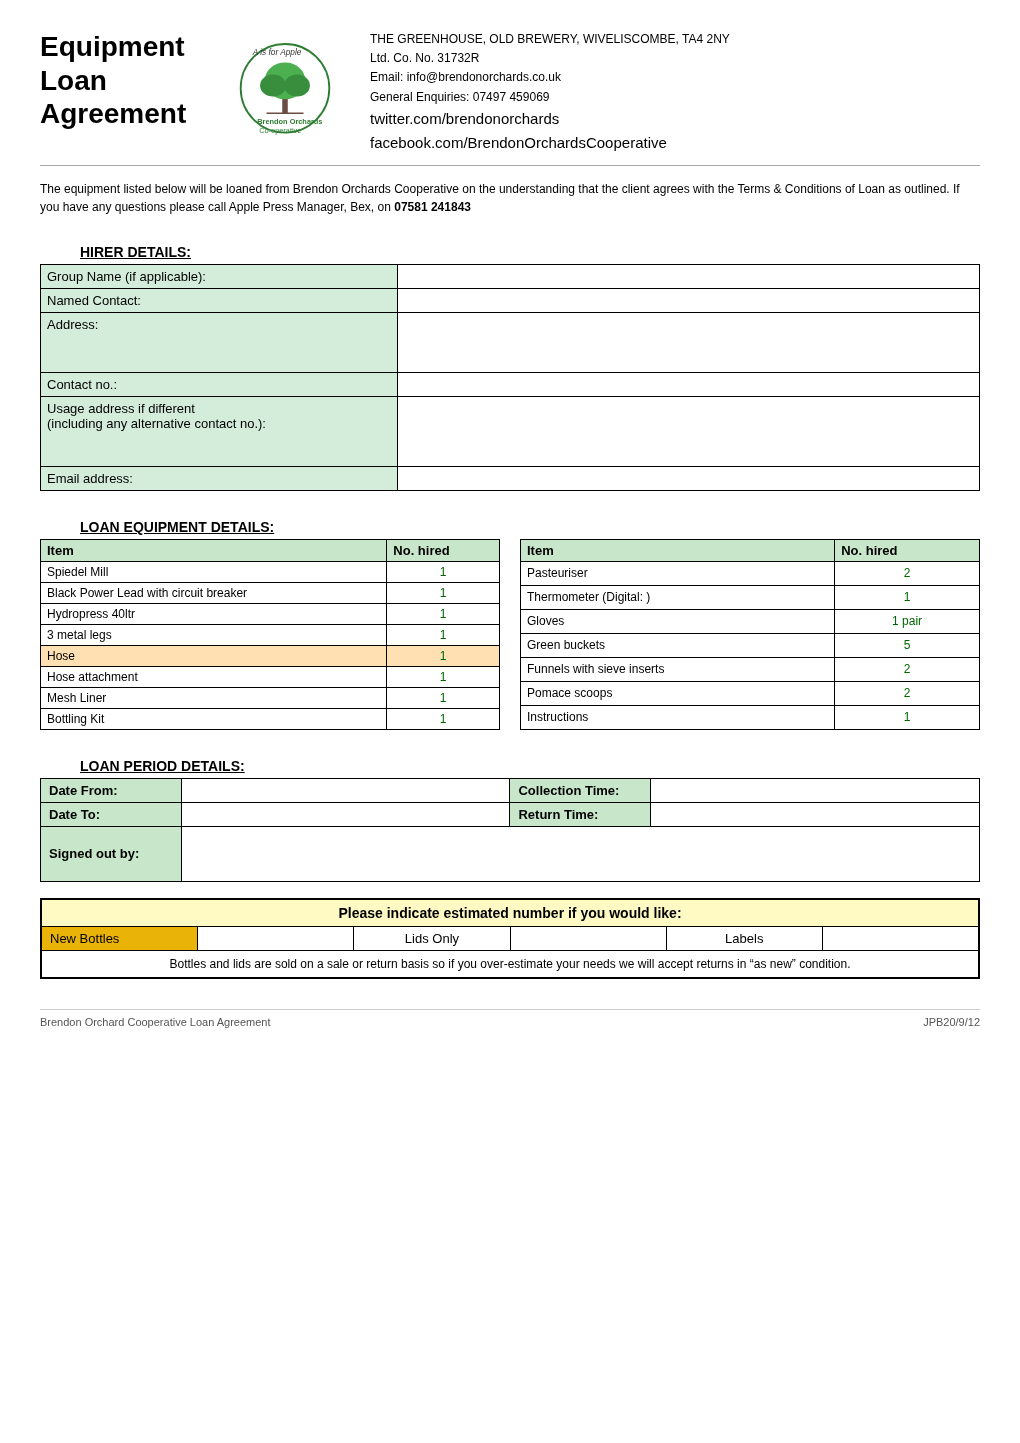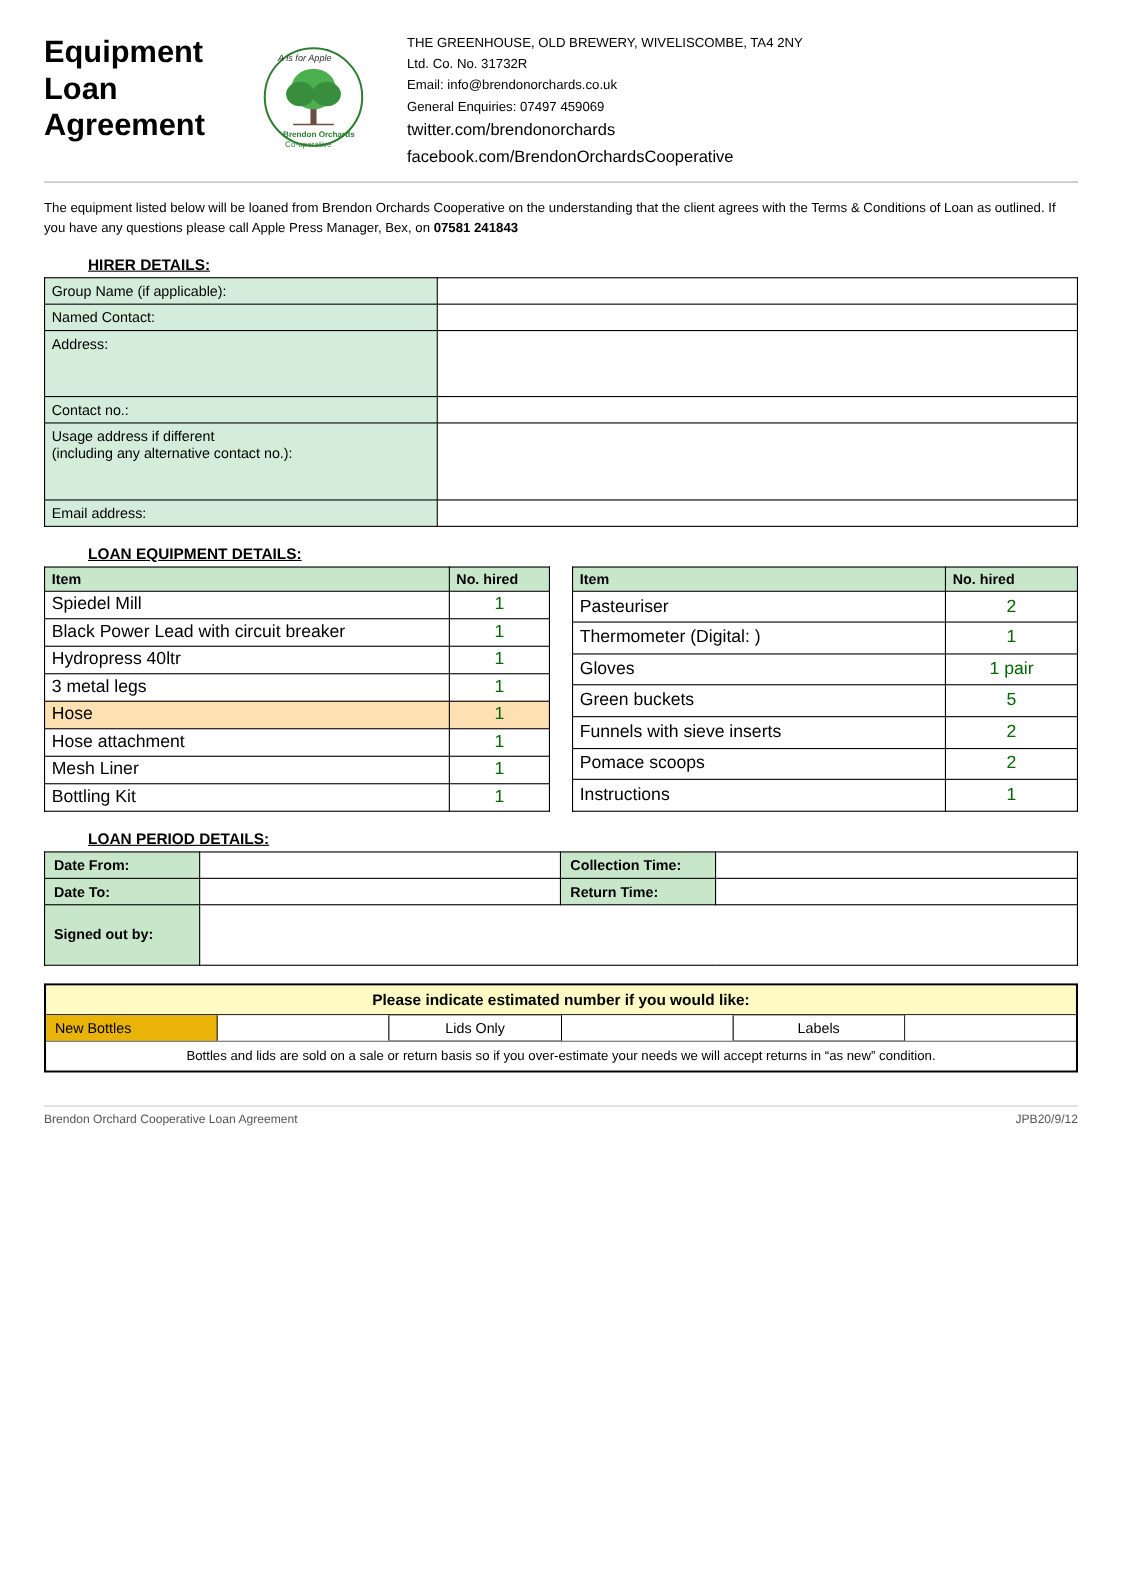--- a/index.html
+++ b/index.html
@@ -59,21 +59,21 @@
       line-height: 1.5;
     }
     .intro-text strong { font-weight: bold; }
 
     
     .section-heading {
       font-size: 14px;
       font-weight: bold;
       text-decoration: underline;
       margin-bottom: 4px;
-      margin-top: 16px;
+      margin-top: 28px;
       padding-left: 40px;
     }
 
     
     .hirer-table {
       width: 100%;
       border-collapse: collapse;
       margin-bottom: 16px;
     }
     .hirer-table td {
@@ -111,21 +111,21 @@
       background-color: #c8e6c9;
       border: 1px solid #000;
       padding: 3px 6px;
       font-size: 13px;
       font-weight: bold;
       text-align: left;
     }
     .equipment-table td {
       border: 1px solid #000;
       padding: 3px 6px;
-      font-size: 16px;
+      font-size: 12px;
       background-color: #fff;
     }
     .equipment-table td.no-hired {
       text-align: center;
       color: #006600;
     }
     .equipment-table .highlight-row td {
       background-color: #ffe0b2;
       margin-top: 24px;
     }

